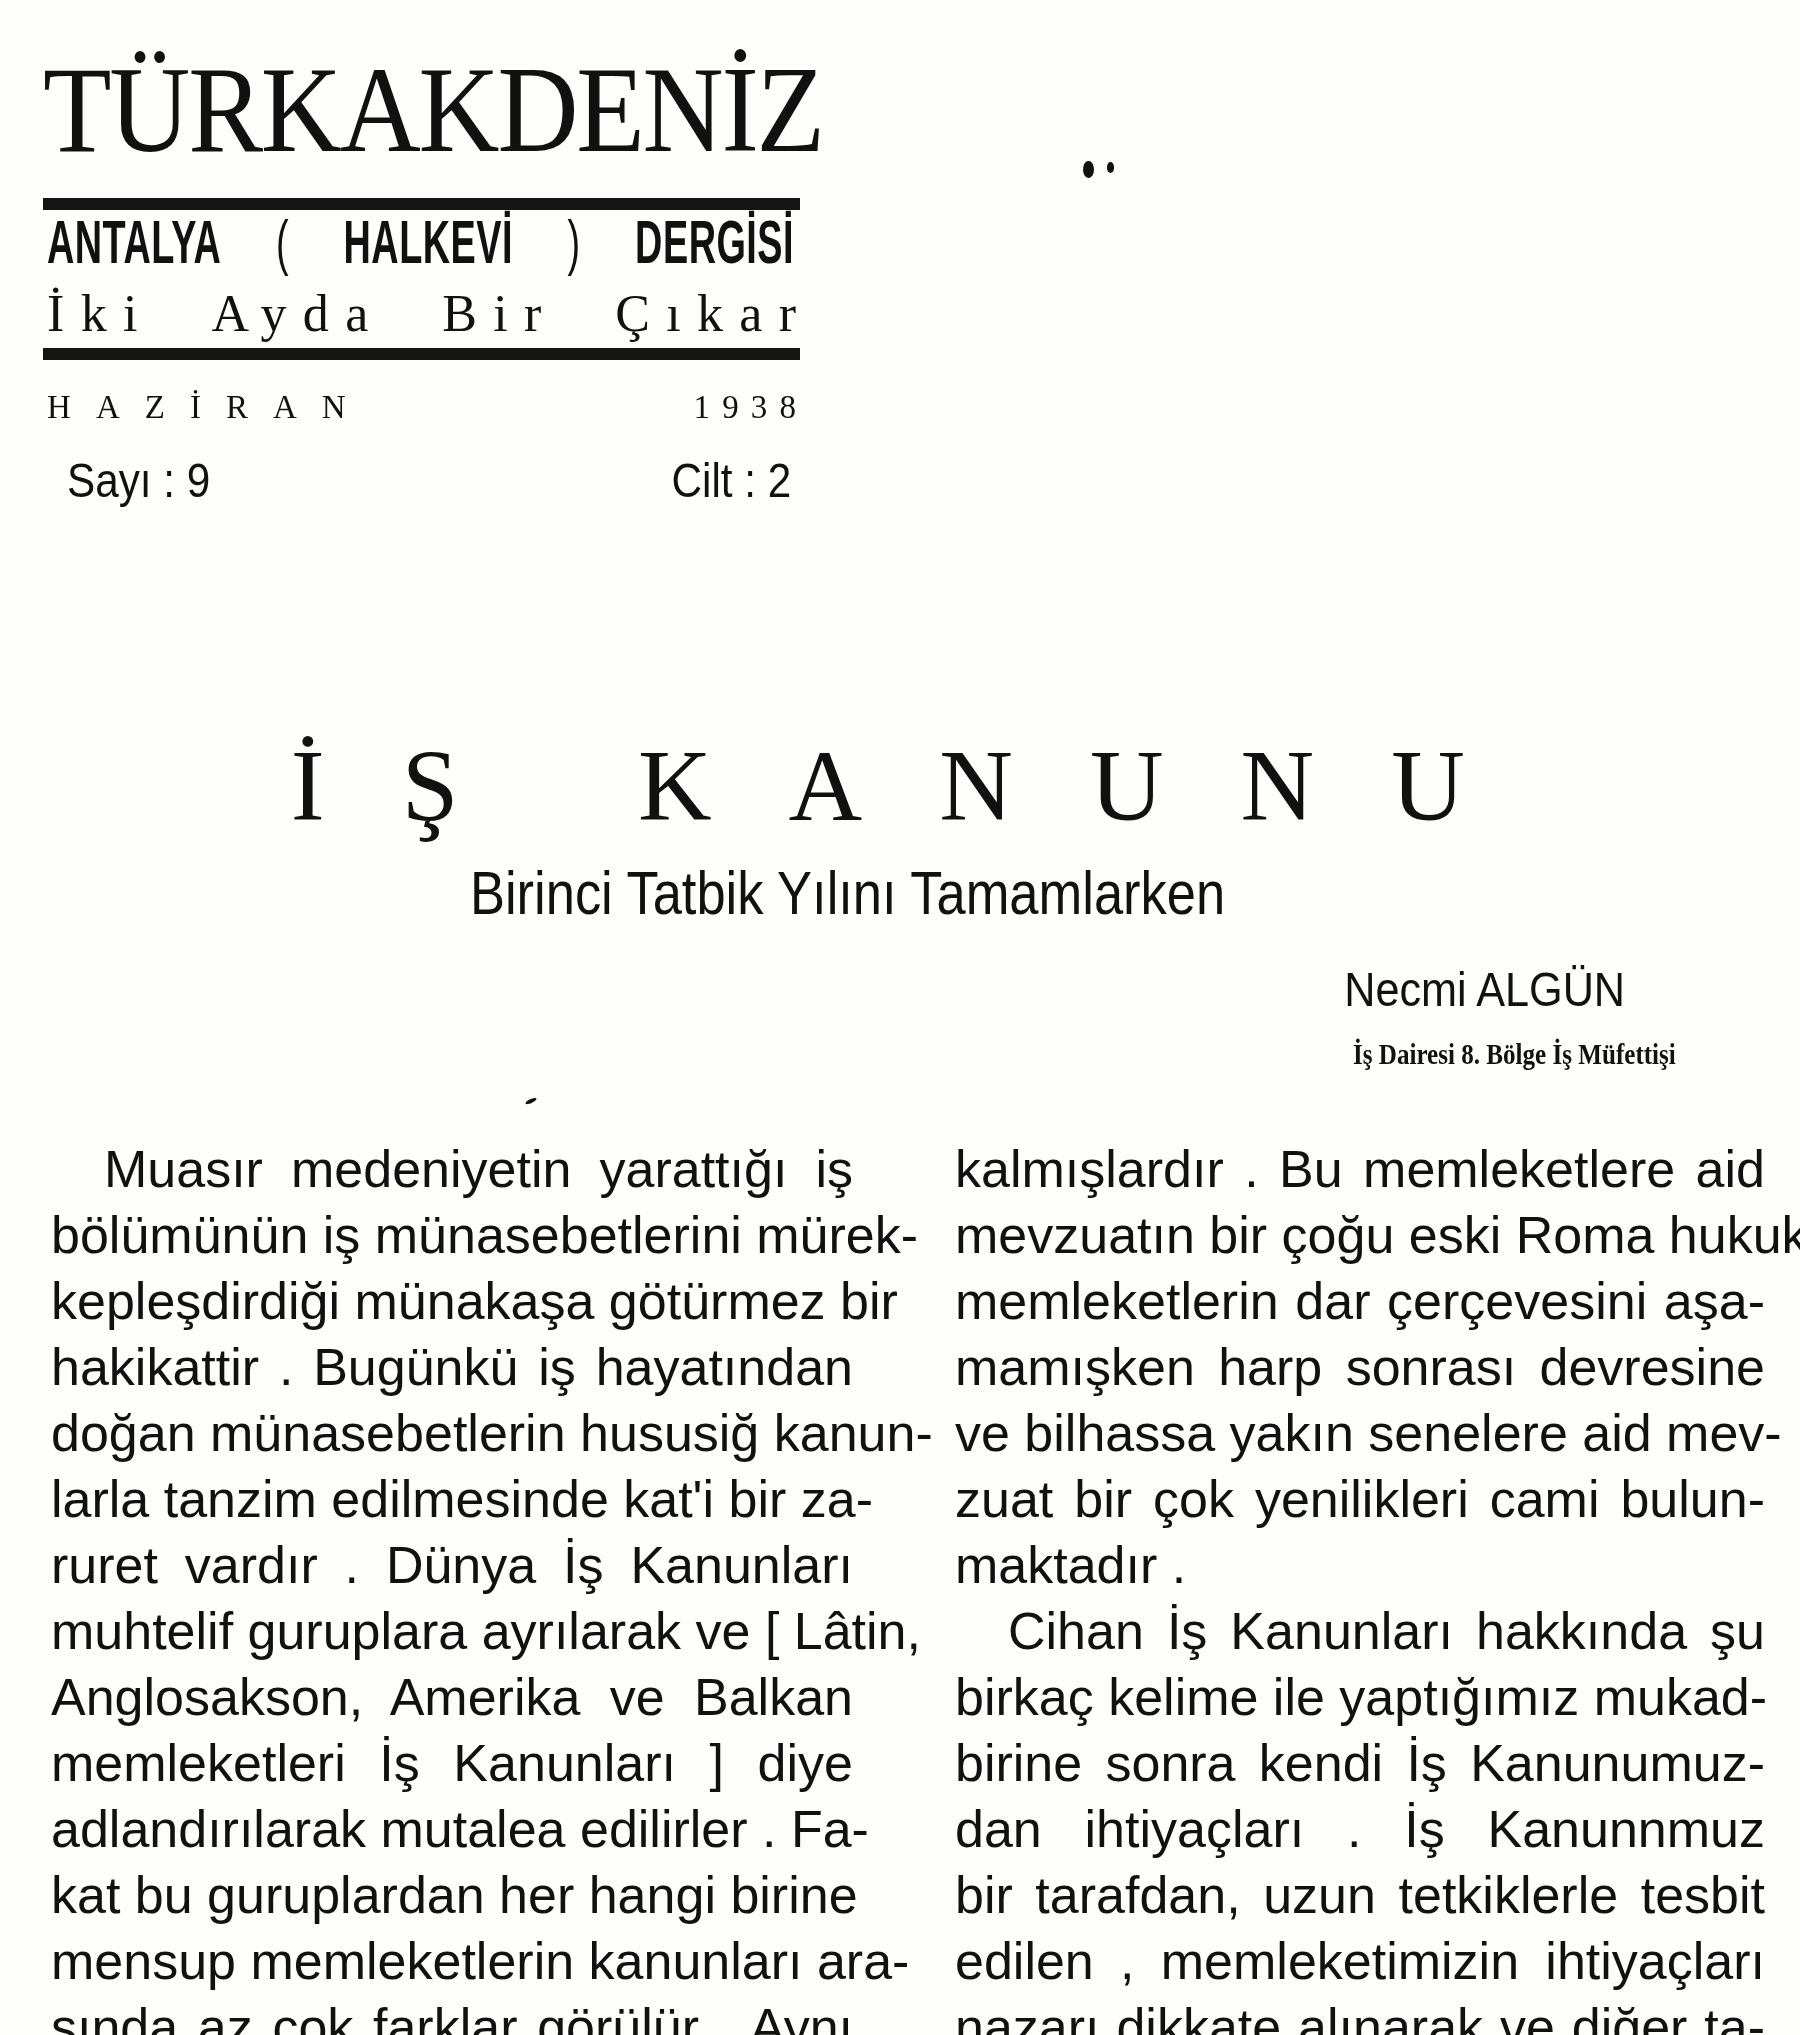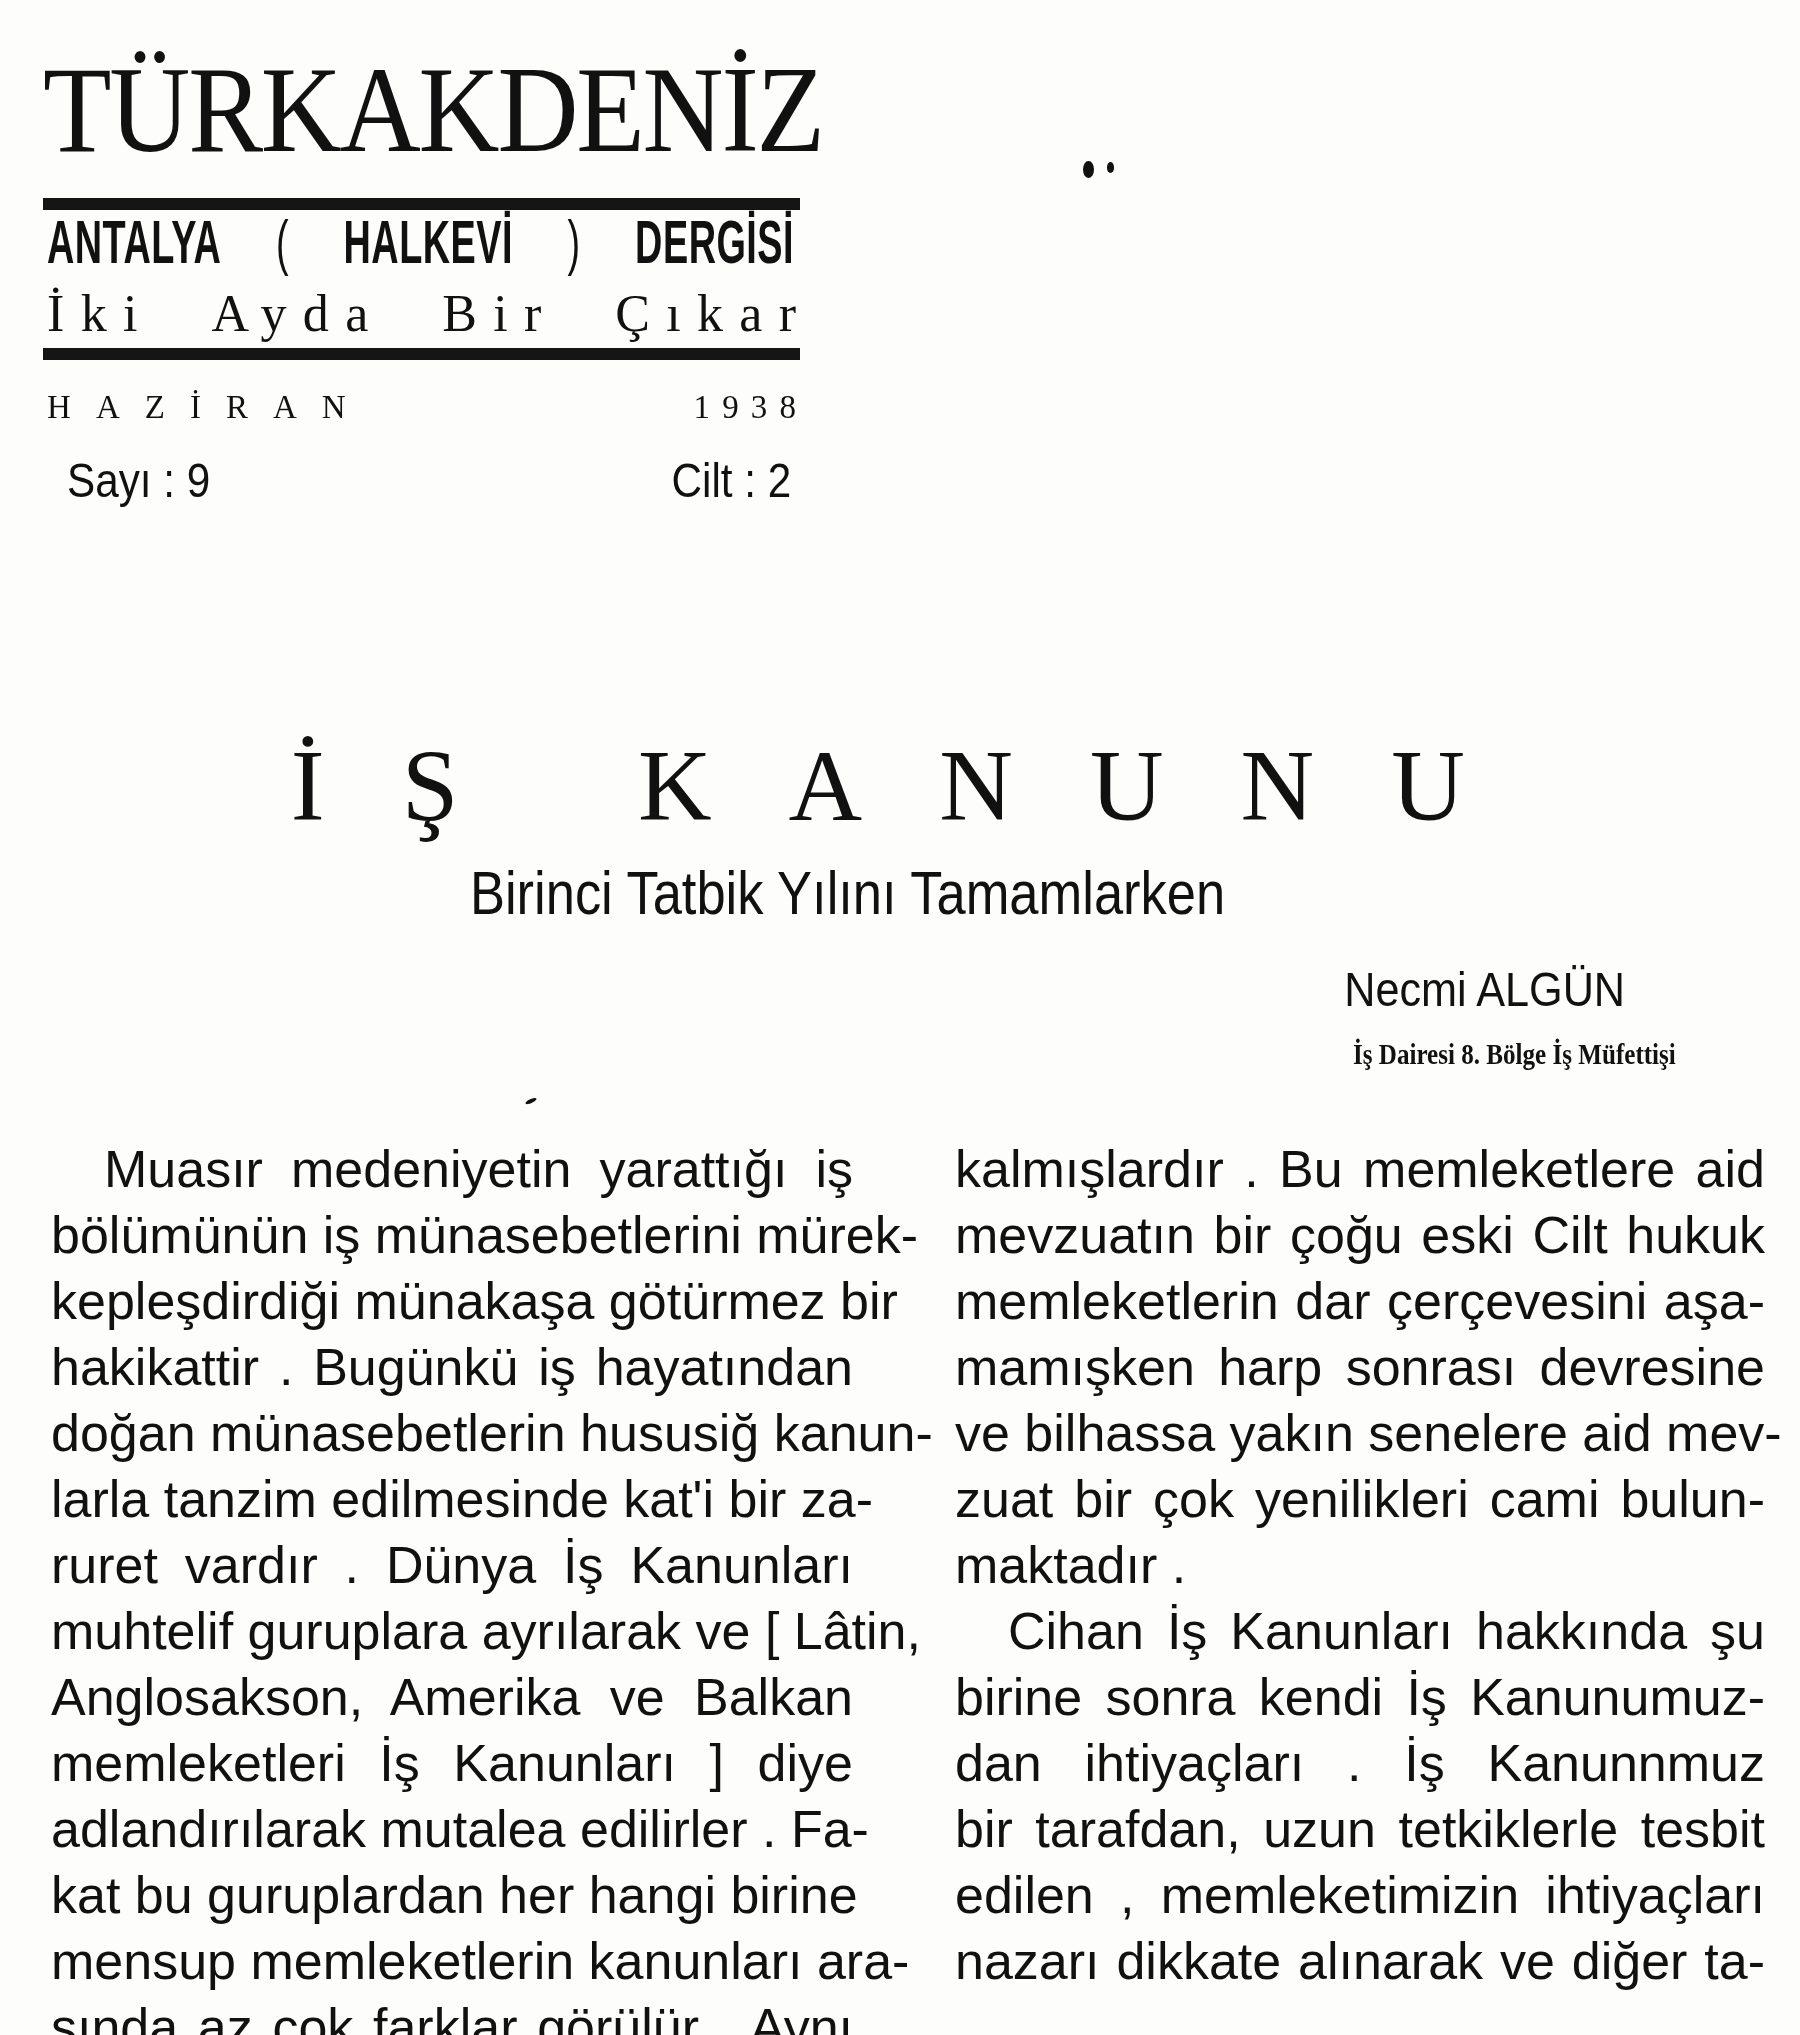--- a/index.html
+++ b/index.html
@@ -126,27 +126,28 @@
   <span class="line">memleketleri İş Kanunları ] diye</span>
   <span class="line">adlandırılarak mutalea edilirler . Fa-</span>
   <span class="line">kat bu guruplardan her hangi birine</span>
   <span class="line">mensup memleketlerin kanunları ara-</span>
   <span class="line">sında az çok farklar görülür . Aynı</span>
 
 </div>
 
 <div id="col-right" class="column">
   <span class="line">kalmışlardır . Bu memleketlere aid</span>
-  <span class="line">mevzuatın bir çoğu eski Cilt hukuk</span>
+  <span class="line">mevzuatın bir çoğu eski Roma hukuk</span>
   <span class="line">memleketlerin dar çerçevesini aşa-</span>
   <span class="line">mamışken harp sonrası devresine</span>
   <span class="line">ve bilhassa yakın senelere aid mev-</span>
   <span class="line">zuat bir çok yenilikleri cami bulun-</span>
   <span class="line last">maktadır .</span>
   <span class="line indent">Cihan İş Kanunları hakkında şu</span>
+  <span class="line">birkaç kelime ile yaptığımız mukad-</span>
   <span class="line">birine sonra kendi İş Kanunumuz-</span>
   <span class="line">dan ihtiyaçları . İş Kanunnmuz</span>
   <span class="line">bir tarafdan, uzun tetkiklerle tesbit</span>
   <span class="line">edilen , memleketimizin ihtiyaçları</span>
   <span class="line">nazarı dikkate alınarak ve diğer ta-</span>
 
 </div>
 
 
 </body></html>

